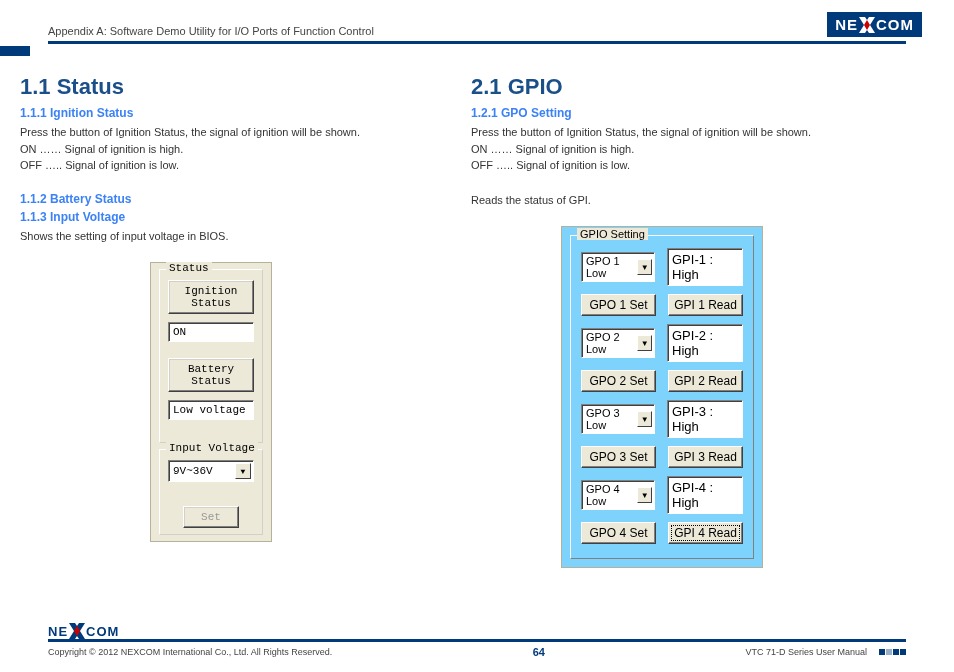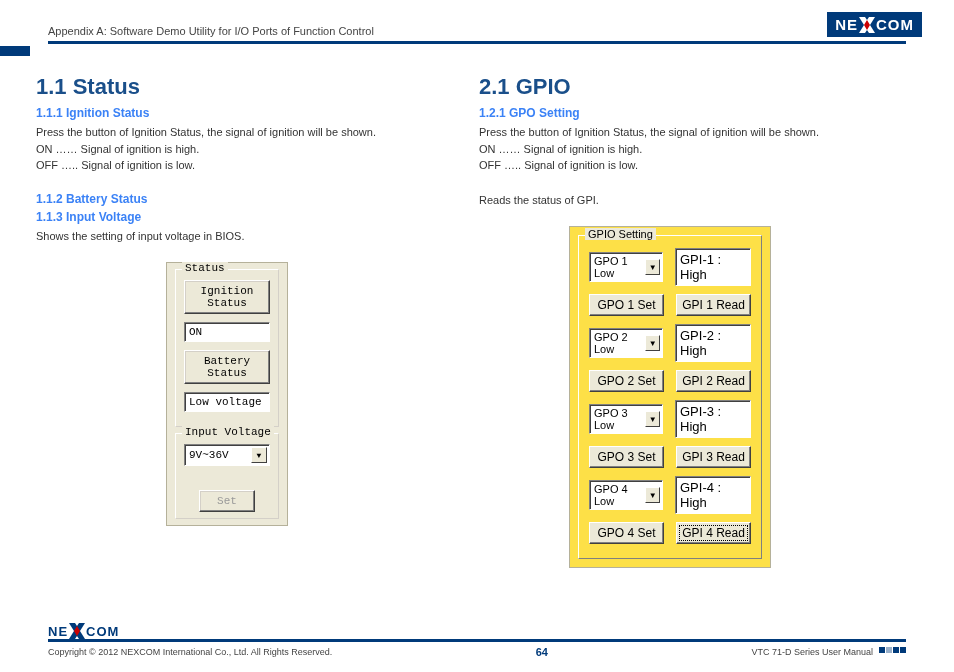--- a/index.html
+++ b/index.html
@@ -4,35 +4,35 @@
 <style>
 body{margin:0;padding:0;font-family:Arial,Helvetica,sans-serif;background:#fff;width:954px;height:672px;position:relative;color:#333}
 .header{display:flex;justify-content:space-between;align-items:flex-end;padding:12px 32px 0 48px}
 .header-title{font-size:11px;color:#444}
 .logo{background:#003a7a;padding:4px 8px;display:flex;align-items:center;gap:0}
 .logo-text{color:#fff;font-weight:bold;font-size:15px;letter-spacing:1px;display:flex;align-items:center}
 .logo-x{display:inline-block;width:16px;height:16px;margin:0 1px;position:relative}
 .logo-x svg{width:16px;height:16px}
 .hr-wrap{padding:0 48px;margin-top:4px}
 .hr-main{height:3px;background:#003a7a;position:relative}
-.content{display:flex;padding:30px 48px 0 36px;gap:16px}
+.content{display:flex;padding:30px 48px 0 20px;gap:16px}
 .col{flex:1}
 h1{font-size:22px;color:#1a4f8a;margin:0 0 6px 0;font-weight:bold}
 h2{font-size:12px;color:#3b82f6;margin:0 0 4px 0;font-weight:bold}
 .para{font-size:11px;color:#333;line-height:1.5;margin:0 0 18px 0}
 .panel{background:#ece9d8;border:1px solid #b5b19a;width:120px;padding:0;margin-left:130px;font-family:Liberation Mono, monospace;font-size:11px}
 .fieldset{border:1px solid #d4d0c8;border-top:1px solid #fff;border-left:1px solid #fff;margin:6px 8px;padding:10px 8px 6px 8px;position:relative;background:#ece9d8}
 .fieldset-legend{position:absolute;top:-8px;left:6px;background:#ece9d8;padding:0 3px;font-size:11px;color:#000}
 .btn{background:#ece9d8;border:1px solid #888;border-top-color:#fff;border-left-color:#fff;padding:4px 2px;font-size:11px;text-align:center;margin-bottom:8px;cursor:default;color:#000;box-shadow:1px 1px 0 #808080 inset,-1px -1px 0 #404040 inset}
 .btn{border:1px solid #404040;border-top:1px solid #fff;border-left:1px solid #fff;box-shadow:inset -1px -1px 0 #808080,inset 1px 1px 0 #d4d0c8}
 .btn.disabled{color:#999}
-.txtbox{background:#fff;border:1px solid #808080;border-bottom-color:#fff;border-right-color:#fff;box-shadow:inset 1px 1px 0 #404040;padding:3px 4px;font-size:11px;margin-bottom:8px;color:#000}
+.txtbox{background:#fff;border:1px solid #808080;border-bottom-color:#fff;border-right-color:#fff;box-shadow:inset 1px 1px 0 #404040;padding:3px 4px;font-size:11px;margin-bottom:16px;color:#000}
 .dropdown{background:#fff;border:1px solid #808080;border-bottom-color:#fff;border-right-color:#fff;box-shadow:inset 1px 1px 0 #404040;padding:2px 2px 2px 4px;font-size:11px;display:flex;justify-content:space-between;align-items:center;color:#000}
 .dd-arrow{background:#ece9d8;border:1px solid #404040;border-top-color:#fff;border-left-color:#fff;width:14px;height:14px;display:flex;align-items:center;justify-content:center;font-size:8px}
-.gpio-panel{background:#fde047;border:1px solid #b5b19a;width:200px;margin-left:90px;padding:0;font-family:Tahoma,sans-serif;font-size:11px}
+.gpio-panel{background:#7dd3fc;border:1px solid #b5b19a;width:200px;margin-left:90px;padding:0;font-family:Tahoma,sans-serif;font-size:11px}
 .gpio-fieldset{border:1px solid #fff;border-right-color:#808080;border-bottom-color:#808080;margin:8px;padding:12px 10px 6px 10px;position:relative}
 .gpio-row{display:flex;gap:12px;margin-bottom:8px;align-items:center}
 .gpio-row>*{flex:1}
 .gpi-val{background:#fff;border:1px solid #808080;border-bottom-color:#fff;border-right-color:#fff;box-shadow:inset 1px 1px 0 #404040;padding:3px 4px;font-size:13px;color:#000;text-align:left}
 .gpio-btn{background:#ece9d8;border:1px solid #404040;border-top:1px solid #fff;border-left:1px solid #fff;box-shadow:inset -1px -1px 0 #808080;padding:3px 2px;font-size:12px;text-align:center;cursor:default;color:#000}
 .gpio-btn.focus{outline:1px dotted #000;outline-offset:-4px}
 .footer{position:absolute;bottom:14px;left:0;right:0;padding:0 48px}
 .footer-line{height:3px;background:#003a7a;margin-bottom:4px}
 .footer-row{display:flex;justify-content:space-between;align-items:center;font-size:9px;color:#444}
 .footer-logo{background:#fff}
@@ -159,21 +159,21 @@
         <span class="logo-text" style="color:#003a7a;font-size:13px">NE<span class="logo-x"><svg viewBox="0 0 16 16">
               <polygon points="0,0 6,0 8,3 10,0 16,0 11,8 16,16 10,16 8,13 6,16 0,16 5,8" fill="#003a7a"></polygon>
               <polygon points="5,8 8,3 11,8 8,13" fill="#c00"></polygon>
             </svg></span>COM</span>
       </div>
   </div>
   <div class="footer-line"></div>
   <div class="footer-row">
     <span>Copyright © 2012 NEXCOM International Co., Ltd. All Rights Reserved.</span>
     <span class="pg">64</span>
-    <span style="display:flex;align-items:flex-start;gap:6px">
+    <span style="display:flex;align-items:center;gap:12px">
       <span>VTC 71-D Series User Manual</span>
       <span class="footer-sq">
           <span></span>
           <span></span>
           <span></span>
           <span></span>
         </span>
     </span>
   </div>
 </div>

